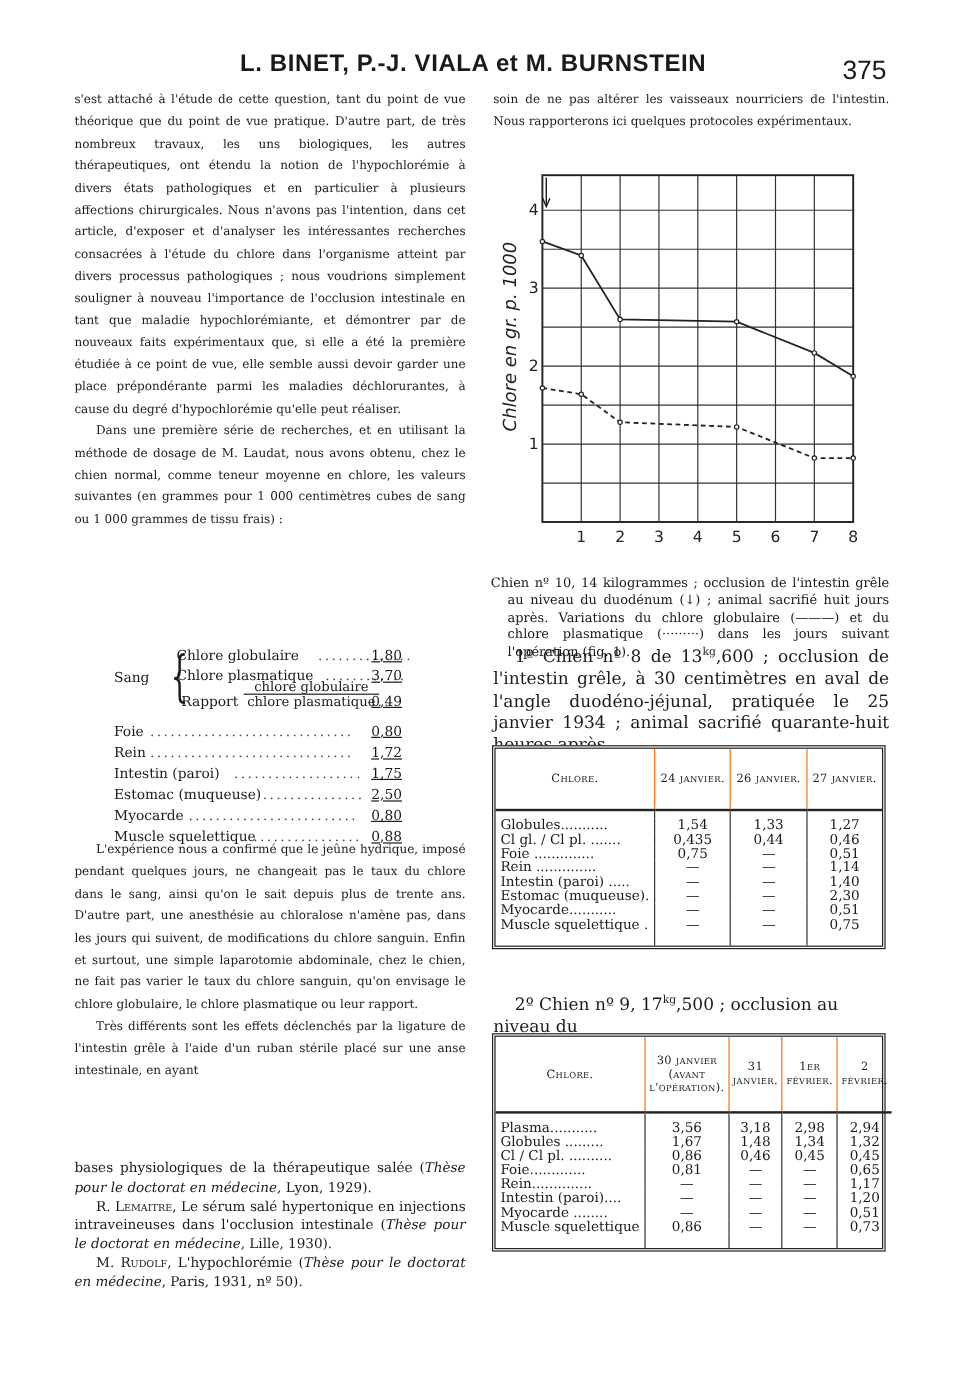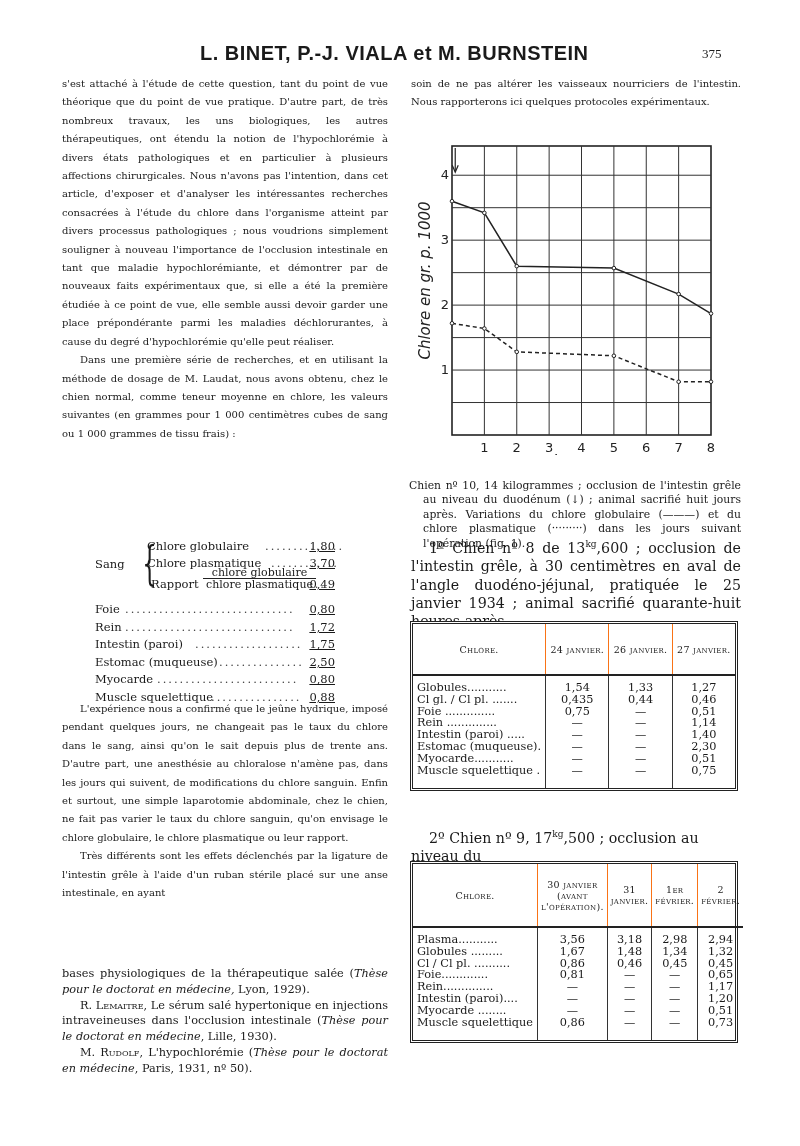--- a/index.html
+++ b/index.html
@@ -2,21 +2,21 @@
 <html><head>
 <meta charset="utf-8">
 <style>
   html, body { margin:0; padding:0; background:#ffffff; }
   body { width:800px; height:1146px; position:relative; overflow:hidden; color:#1a1a1a;
          font-family:"DejaVu Serif", serif; }
   .abs { position:absolute; }
   .header { top:40px; left:0; width:680px; height:30px; }
   .header-title { position:absolute; left:200px; top:2px; font-family:"Liberation Sans", sans-serif;
          font-size:20px; font-weight:bold; letter-spacing:0.5px; }
-  .page-num { position:absolute; left:702px; top:6px; font-family:Liberation Serif, serif; font-size:13px; }
+  .page-num { position:absolute; left:702px; top:6px; font-family:Liberation Sans, sans-serif; font-size:22px; }
   .col { font-size:10px; line-height:18.4px; text-align:justify; }
   .col p { margin:0; }
   .indent { text-indent:18px; }
   .left-col { left:62px; top:75px; width:326px; }
   .right-col { left:411px; top:75px; width:330px; }
   .values-table { left:95px; top:538px; width:240px; font-size:11.5px; line-height:17.6px; }
   .vrow { position:relative; height:17.6px; white-space:nowrap; }
   .vrow .lbl { position:absolute; left:0; }
   .vrow .val { position:absolute; right:0;text-decoration:underline; }
   .sang-block { position:relative; height:53px; }

